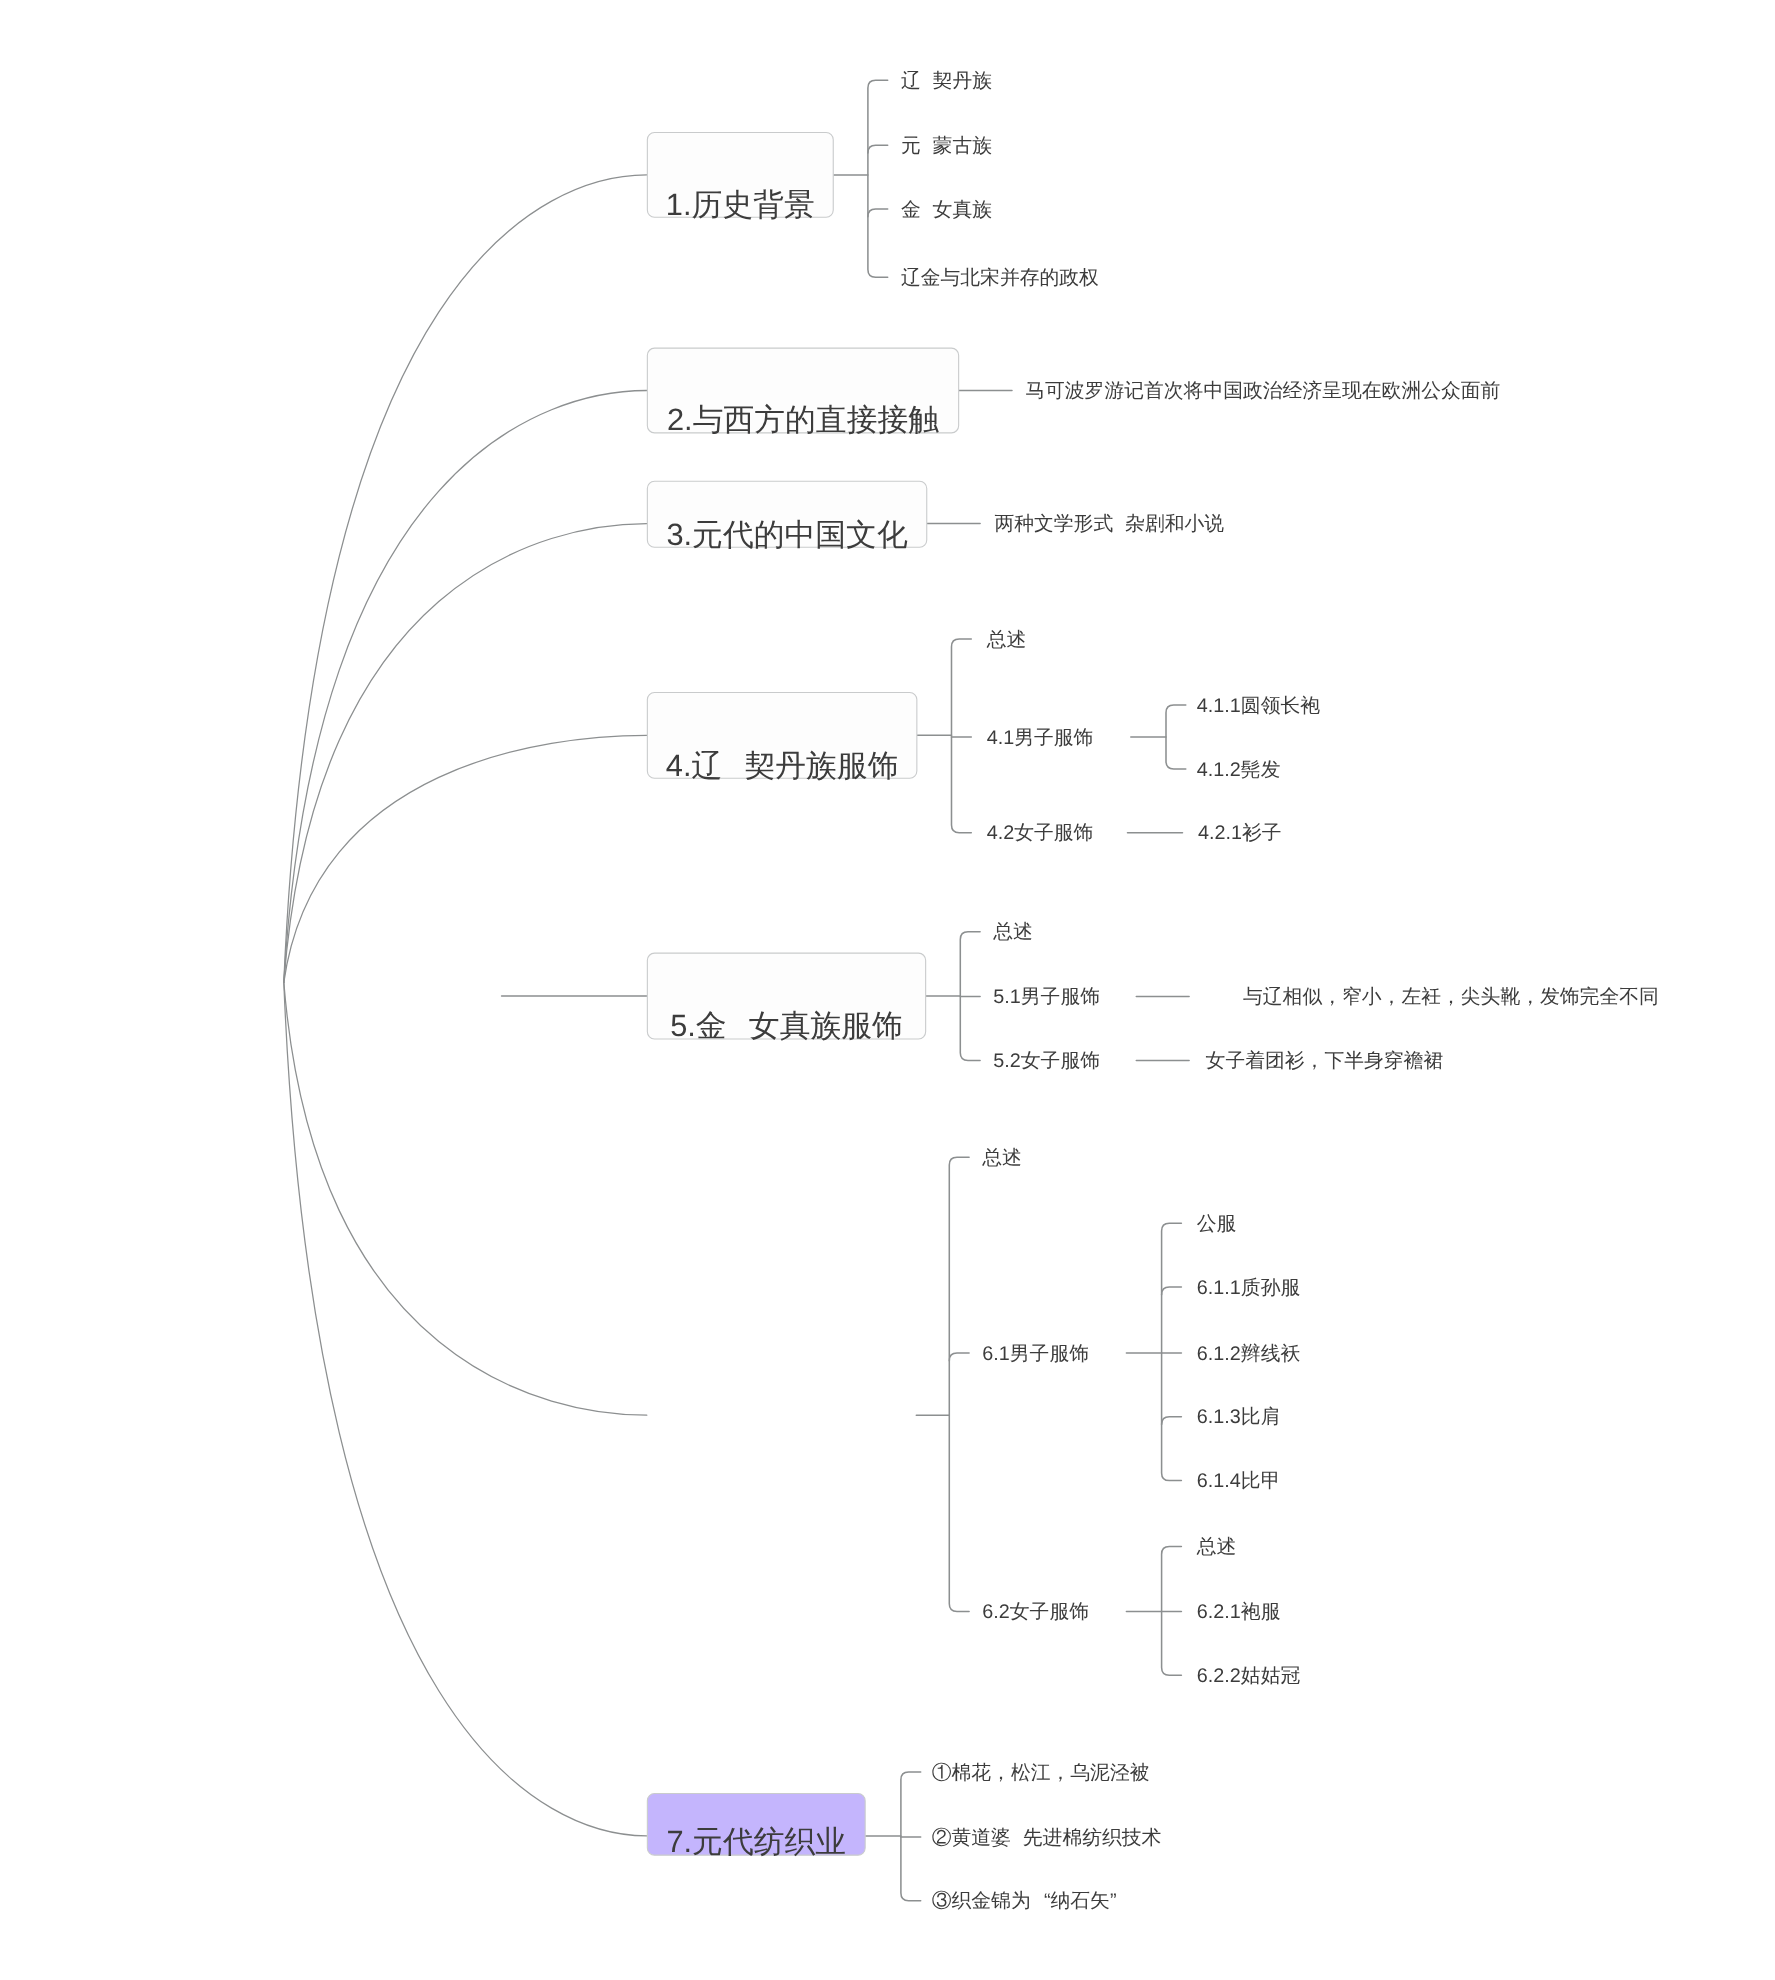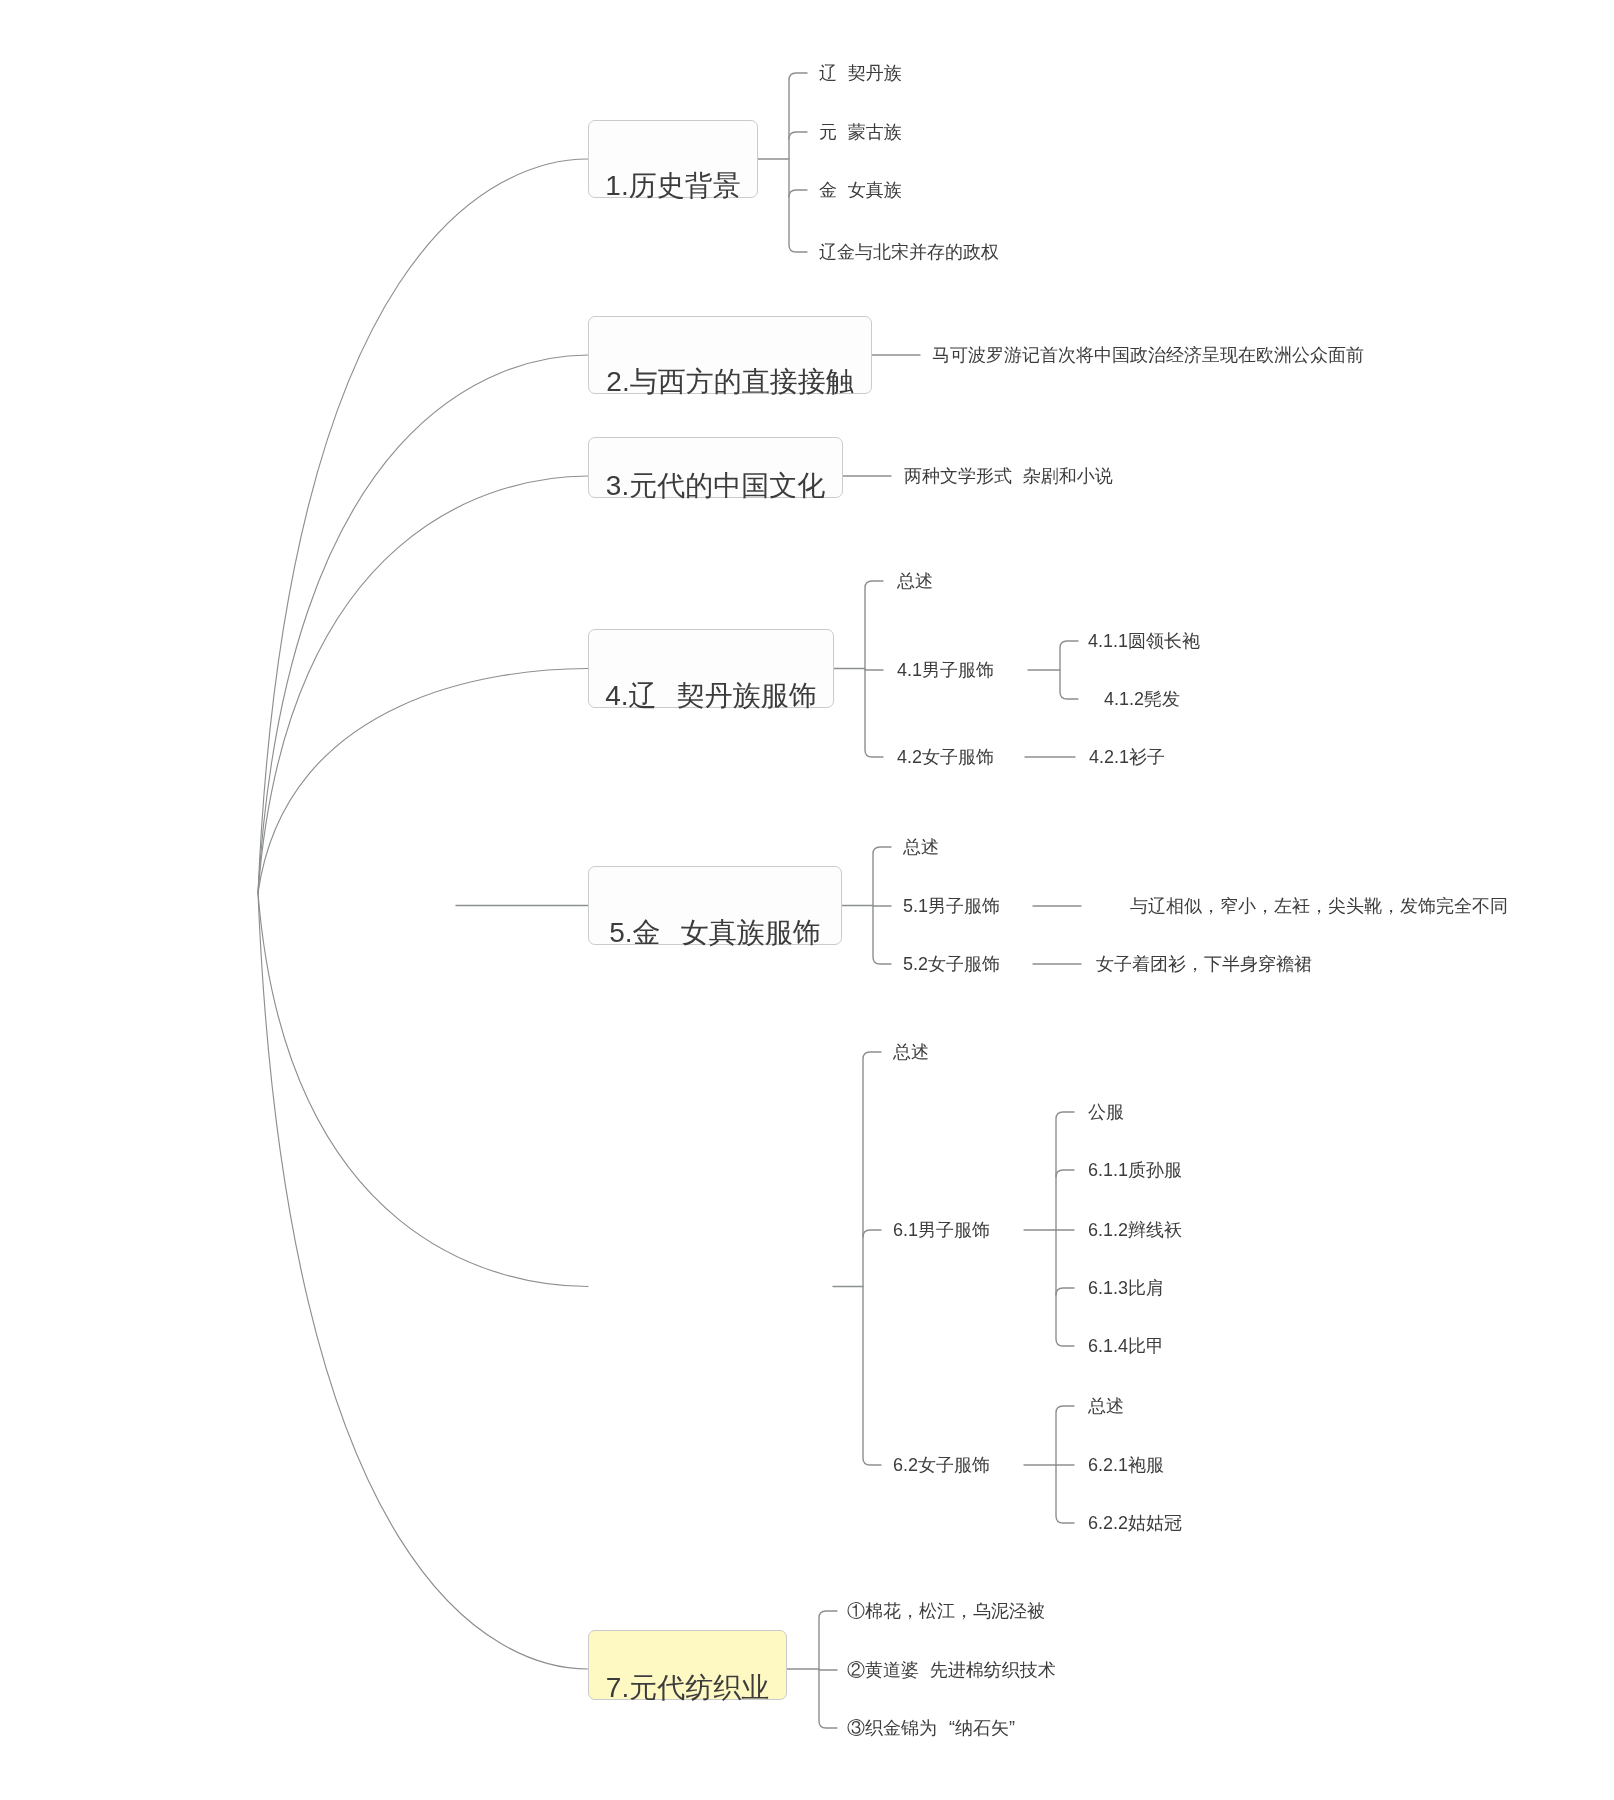--- a/index.html
+++ b/index.html
@@ -103,21 +103,21 @@
   </div>
   <div class="leaf" style="left: 904px; top: 476px; color: rgb(60, 60, 60);">两种文学形式<span class="sp"></span>杂剧和小说</div>
 
   <div class="node l1" style="left: 588px; top: 629px; width: 246px; height: 79px; background: rgb(253, 253, 253); border-color: rgb(201, 203, 204);">
     <span class="t" style="color: rgb(60, 60, 60);">4.辽<span class="sp"></span>契丹族服饰</span>
   </div>
   <div class="leaf" style="left: 897px; top: 581px; color: rgb(60, 60, 60);">总述</div>
   <div class="leaf" style="left: 897px; top: 670px; color: rgb(60, 60, 60);">4.1男子服饰</div>
   <div class="leaf" style="left: 897px; top: 757px; color: rgb(60, 60, 60);">4.2女子服饰</div>
   <div class="leaf" style="left: 1088px; top: 641px; color: rgb(60, 60, 60);">4.1.1圆领长袍</div>
-  <div class="leaf" style="left: 1088px; top: 699px; color: rgb(60, 60, 60); margin-left: 16px;">4.1.2髡发</div>
+  <div class="leaf" style="left: 1088px; top: 699px; color: rgb(60, 60, 60);">4.1.2髡发</div>
   <div class="leaf" style="left: 1089px; top: 757px; color: rgb(60, 60, 60);">4.2.1衫子</div>
 
   <div class="node l1" style="left: 588px; top: 866px; width: 254px; height: 79px; background: rgb(253, 253, 253); border-color: rgb(201, 203, 204);">
     <span class="t" style="color: rgb(60, 60, 60);">5.金<span class="sp"></span>女真族服饰</span>
   </div>
   <div class="leaf" style="left: 903px; top: 847px; color: rgb(60, 60, 60);">总述</div>
   <div class="leaf" style="left: 903px; top: 906px; color: rgb(60, 60, 60);">5.1男子服饰</div>
   <div class="leaf" style="left: 903px; top: 964px; color: rgb(60, 60, 60);">5.2女子服饰</div>
   <div class="leaf" style="left: 1096px; top: 906px; color: rgb(60, 60, 60); margin-left: 34px;">与辽相似，窄小，左衽，尖头靴，发饰完全不同</div>
   <div class="leaf" style="left: 1096px; top: 964px; color: rgb(60, 60, 60);">女子着团衫，下半身穿襜裙</div>
@@ -127,19 +127,19 @@
   <div class="leaf" style="left: 893px; top: 1465px; color: rgb(60, 60, 60);">6.2女子服饰</div>
   <div class="leaf" style="left: 1088px; top: 1112px; color: rgb(60, 60, 60);">公服</div>
   <div class="leaf" style="left: 1088px; top: 1170px; color: rgb(60, 60, 60);">6.1.1质孙服</div>
   <div class="leaf" style="left: 1088px; top: 1230px; color: rgb(60, 60, 60);">6.1.2辫线袄</div>
   <div class="leaf" style="left: 1088px; top: 1288px; color: rgb(60, 60, 60);">6.1.3比肩</div>
   <div class="leaf" style="left: 1088px; top: 1346px; color: rgb(60, 60, 60);">6.1.4比甲</div>
   <div class="leaf" style="left: 1088px; top: 1406px; color: rgb(60, 60, 60);">总述</div>
   <div class="leaf" style="left: 1088px; top: 1465px; color: rgb(60, 60, 60);">6.2.1袍服</div>
   <div class="leaf" style="left: 1088px; top: 1523px; color: rgb(60, 60, 60);">6.2.2姑姑冠</div>
 
-  <div class="node l1" style="left: 588px; top: 1630px; width: 199px; height: 70px; background: #fef9c3; border-color: rgb(201, 203, 204);">
+  <div class="node l1" style="left: 588px; top: 1630px; width: 199px; height: 57px; background: #c4b5fd; border-color: rgb(201, 203, 204);">
     <span class="t" style="color: rgb(60, 60, 60);">7.元代纺织业</span>
   </div>
   <div class="leaf" style="left: 847px; top: 1611px; color: rgb(60, 60, 60);">①棉花，松江，乌泥泾被</div>
   <div class="leaf" style="left: 847px; top: 1670px; color: rgb(60, 60, 60);">②黄道婆<span class="sp"></span>先进棉纺织技术</div>
   <div class="leaf" style="left: 847px; top: 1728px; color: rgb(60, 60, 60);">③织金锦为<span class="q-open">“</span>纳石矢<span class="q-close">”</span></div>
 </div>
 
 </body></html>

